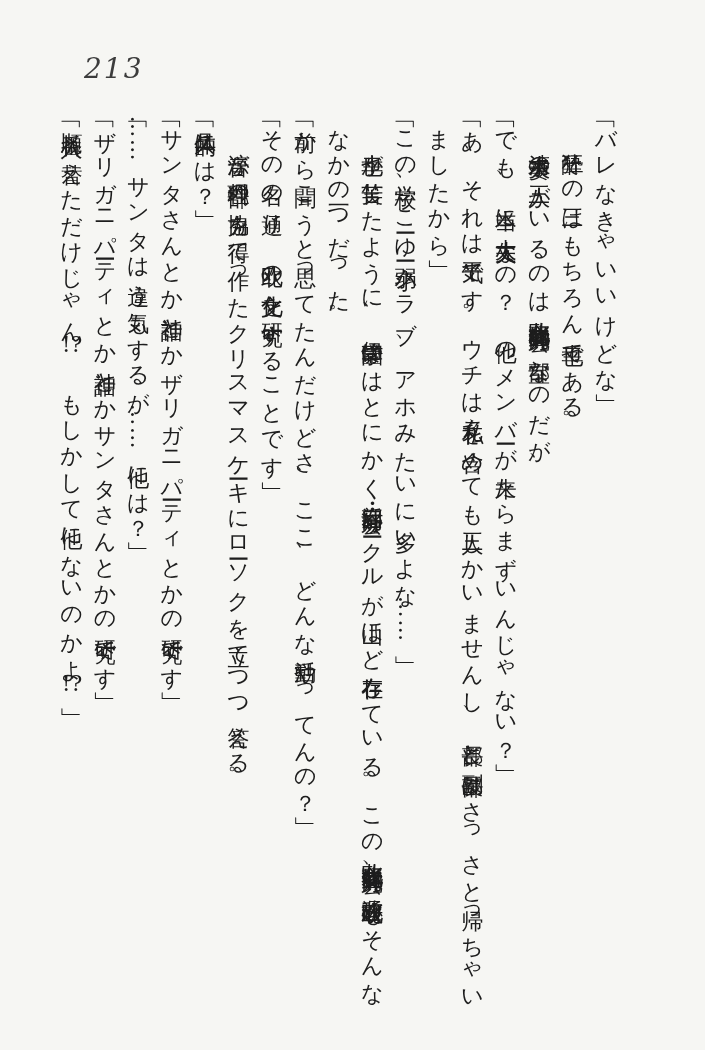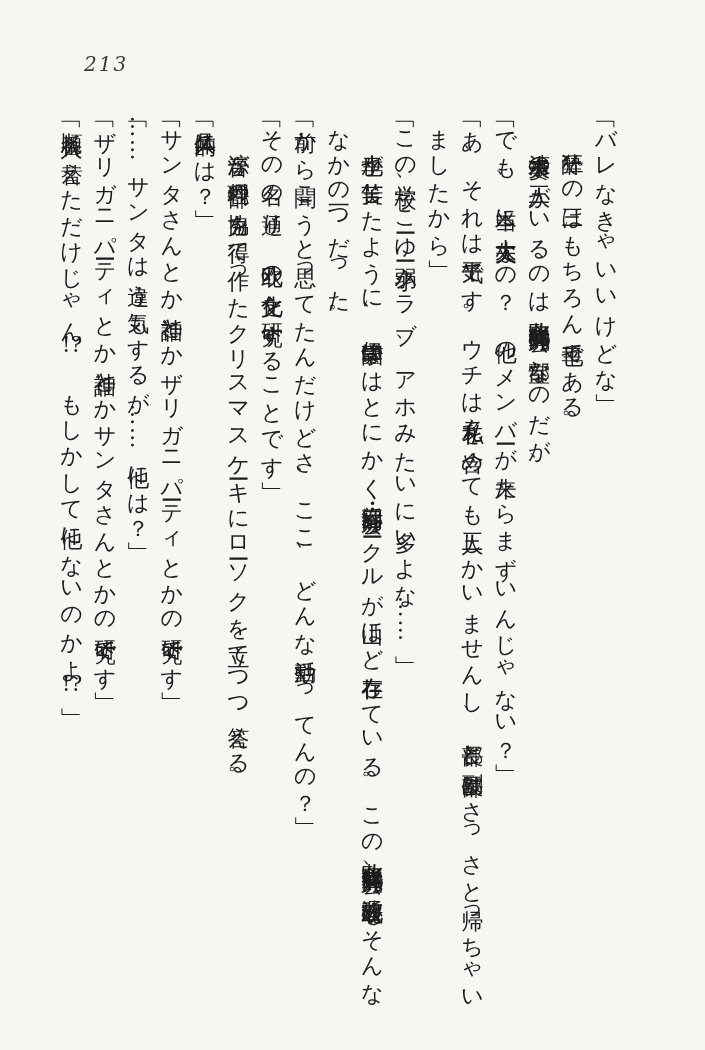--- a/index.html
+++ b/index.html
@@ -17,21 +17,21 @@
     width: 705px;
     height: 1050px;
     background: var(--bg);
     overflow: hidden;
     font-family: "DejaVu Serif", "Liberation Serif", serif;
   }
   .page-number {
     position: absolute;
     top: 52px;
     left: 84px;
-    font-size: 20px;
+    font-size: 28px;
     font-style: italic;
     letter-spacing: 2px;
     color: var(--page-num);
   }
   .text-block {
     position: absolute;
     top: 114px;
     right: 82px;
     height: 895px;
     writing-mode: vertical-rl;

